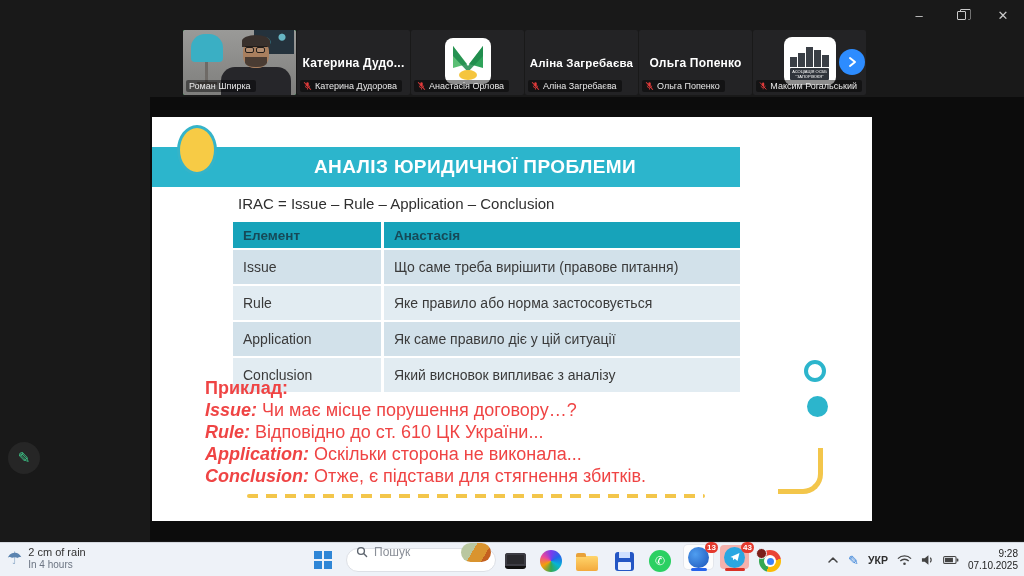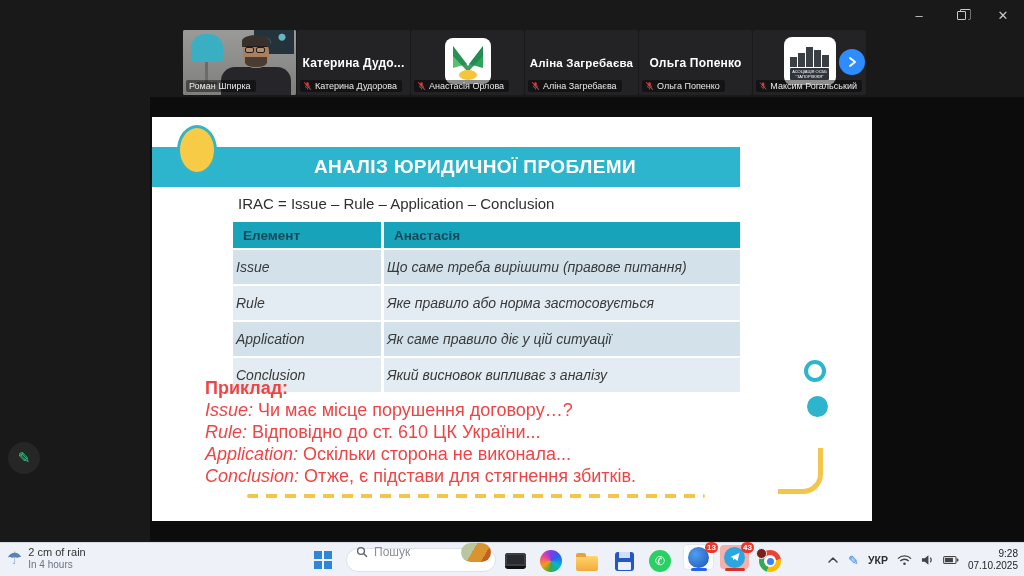--- a/index.html
+++ b/index.html
@@ -51,28 +51,28 @@
   .deco-circle { position:absolute; left:25px; top:8px; width:40px; height:50px; border-radius:50%; background:#f7cb45; border:3px solid #35b4c9; z-index:2; }
   .title-bar { position:absolute; left:0; top:30px; width:588px; height:40px; background:#2cb5cc; display:flex; align-items:center; justify-content:center; }
   .title-bar span { color:#fff; font-weight:bold; font-size:19px; letter-spacing:.4px; padding-left:58px; }
   .subtitle { position:absolute; left:76px; top:78px; font-size:15px; color:#2f2f2f;margin-left:10px; }
 
   .irac-table { position:absolute; left:81px; top:105px; width:507px; border-collapse:separate; border-spacing:0; }
   .irac-table .c1 { width:150px; }
   .irac-table .c2 { width:354px; }
   .irac-table th { background:#17a3ba; color:#164a58; font-size:13.5px; font-weight:bold; text-align:left; padding:5px 10px; height:26px; border-right:3px solid #fff; }
   .irac-table th:last-child { border-right:none; }
-  .irac-table td { font-size:14px; color:#3a3a3a; padding:5px 3px; height:36px; border-top:2px solid #fff; border-right:3px solid #fff;font-style:italic; }
+  .irac-table td { font-size:14px; color:#3a3a3a; padding:5px 10px; height:36px; border-top:2px solid #fff; border-right:3px solid #fff; }
   .irac-table td:last-child { border-right:none; }
   .irac-table tr.odd td { background:#d2e1ea; }
   .irac-table tr.even td { background:#e2ecf2; }
 
   .example { position:absolute; left:53px; top:260px; font-size:18px; color:#ef4444; line-height:22px; }
   .example .head { font-weight:bold; }
-  .example .lead { font-weight:normal; font-style:italic; margin-right:5px;text-align:right; }
+  .example .lead { font-weight:bold; font-style:italic; margin-right:5px;text-align:right; }
 
   .dash-line { position:absolute; left:95px; top:377px; width:458px; height:4px;
      background:repeating-linear-gradient(90deg,#f3c64b 0 11px, transparent 11px 19px); border-radius:2px; }
   .deco-ring { position:absolute; left:652px; top:243px; width:22px; height:22px; border:4px solid #2cb5cc; border-radius:50%; }
   .deco-dot { position:absolute; left:655px; top:279px; width:21px; height:21px; background:#2cb5cc; border-radius:50%; }
   .deco-corner { position:absolute; left:626px; top:331px; width:45px; height:46px; border-right:5px solid #f3c64b; border-bottom:5px solid #f3c64b; border-bottom-right-radius:20px; }
 
   
   .annotate { position:absolute; left:8px; top:442px; width:32px; height:32px; border-radius:50%; background:#262626; display:flex; align-items:center; justify-content:center; color:#3ecf8e; font-size:15px; }
 

